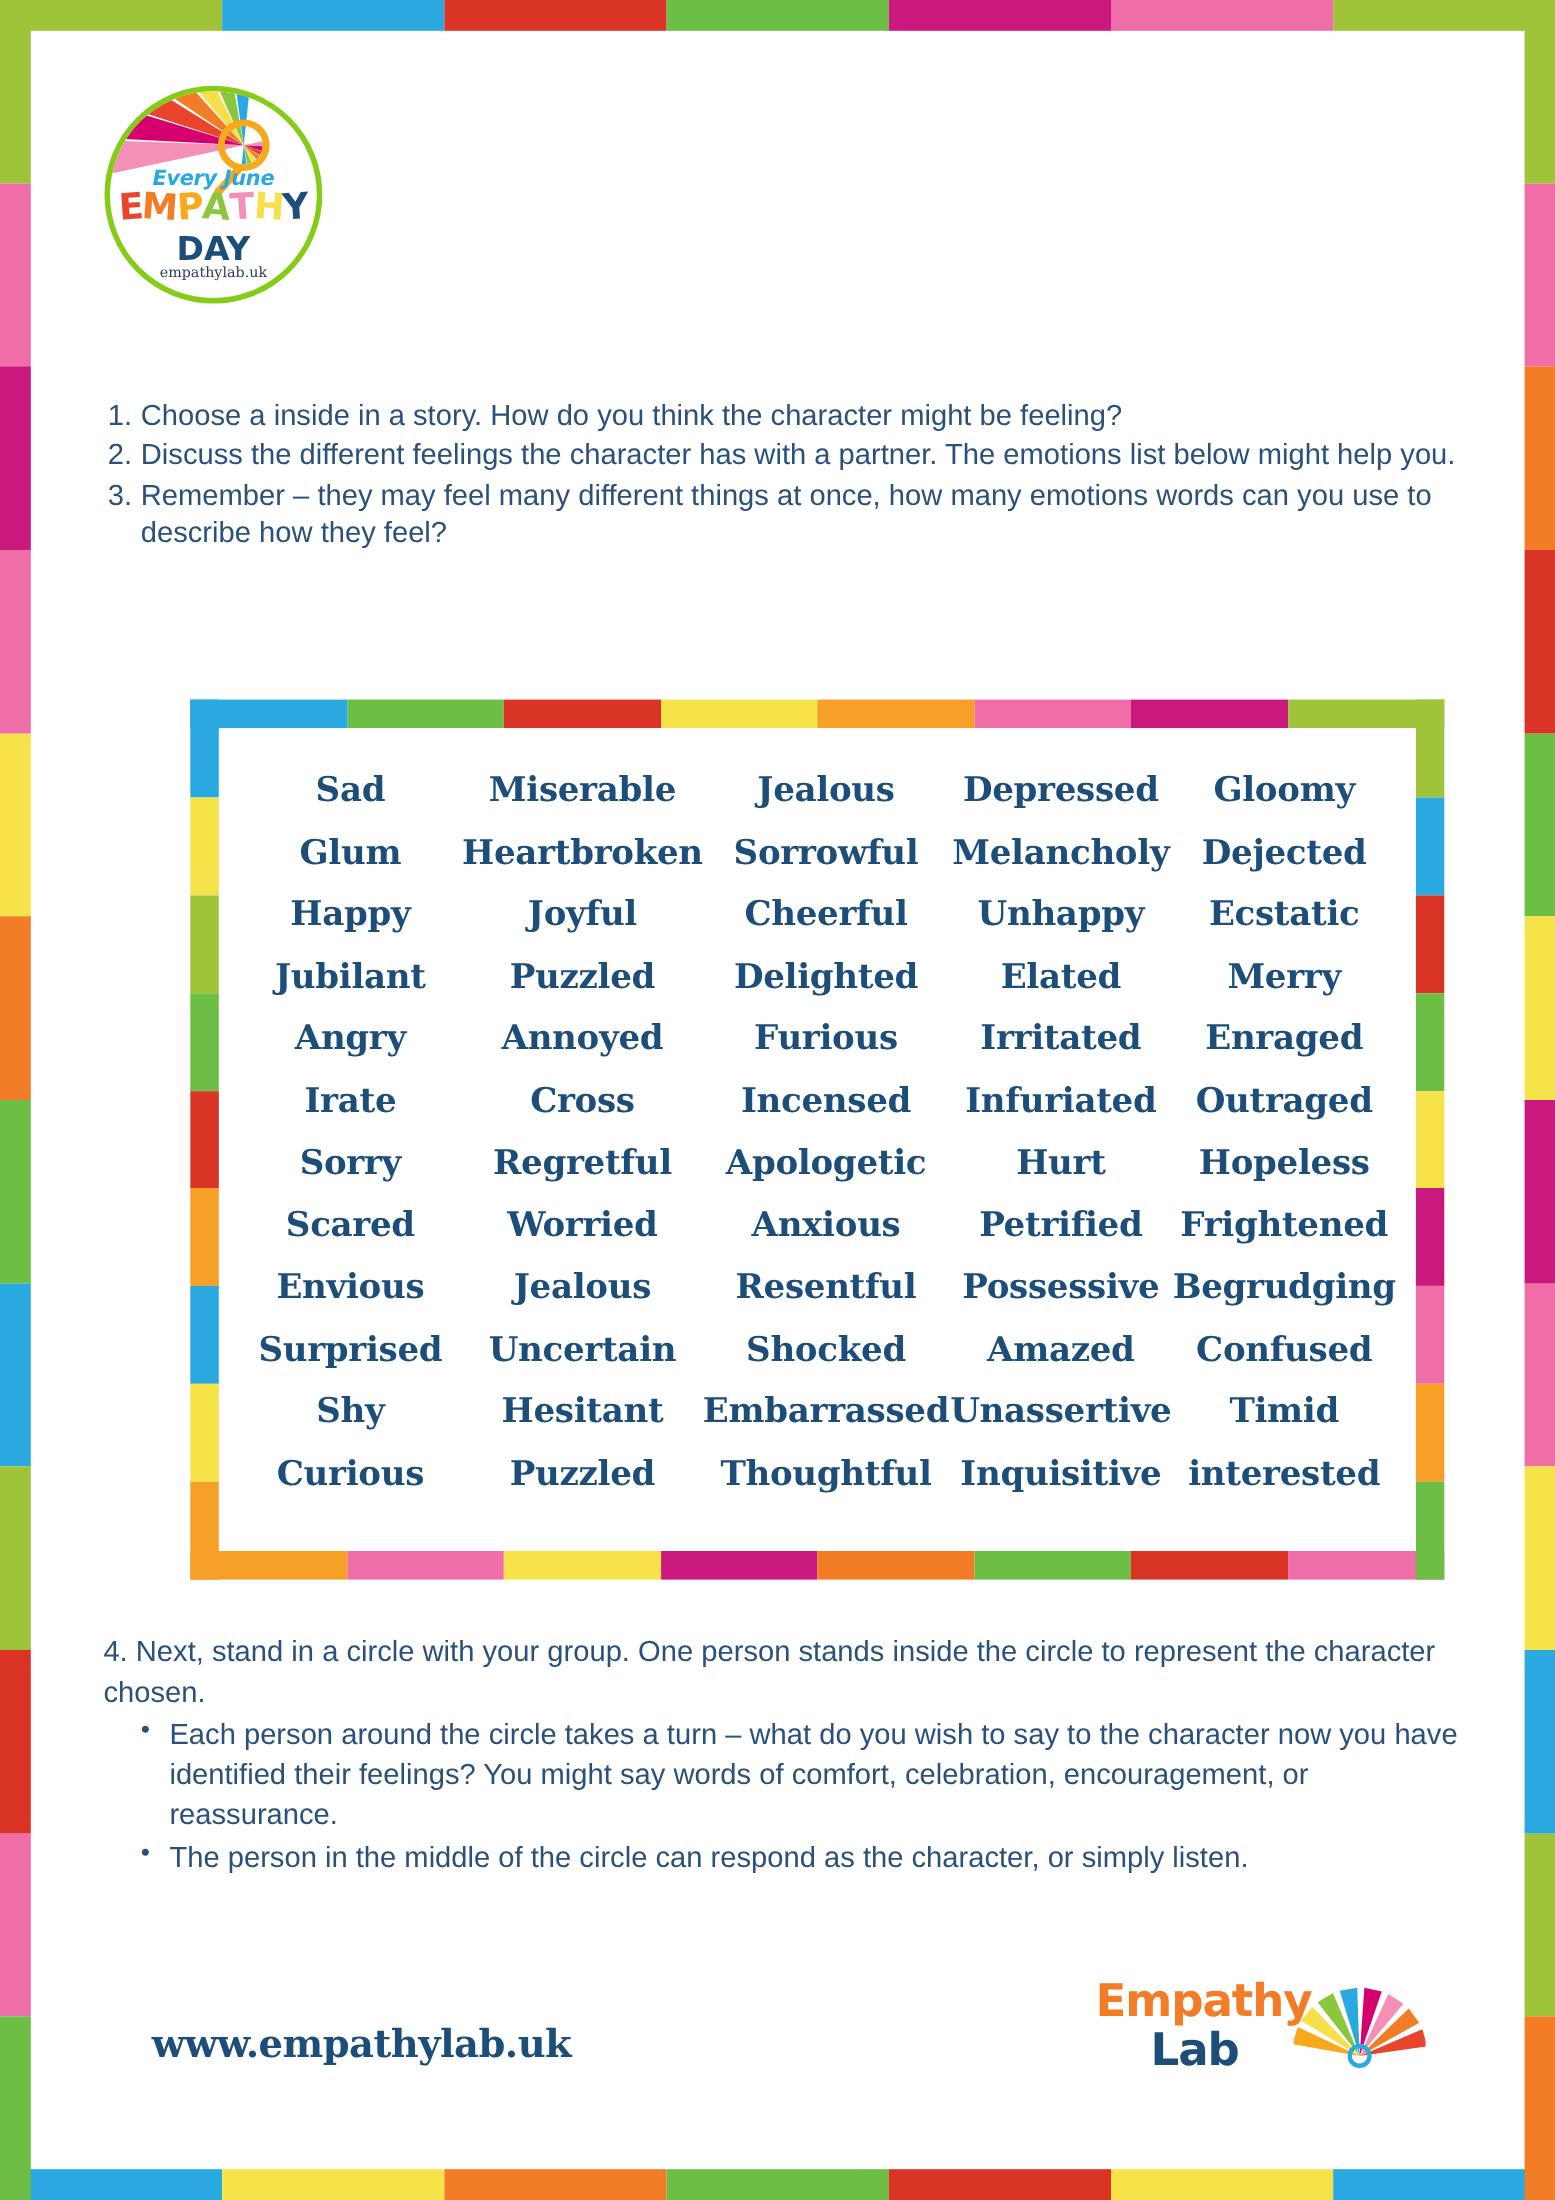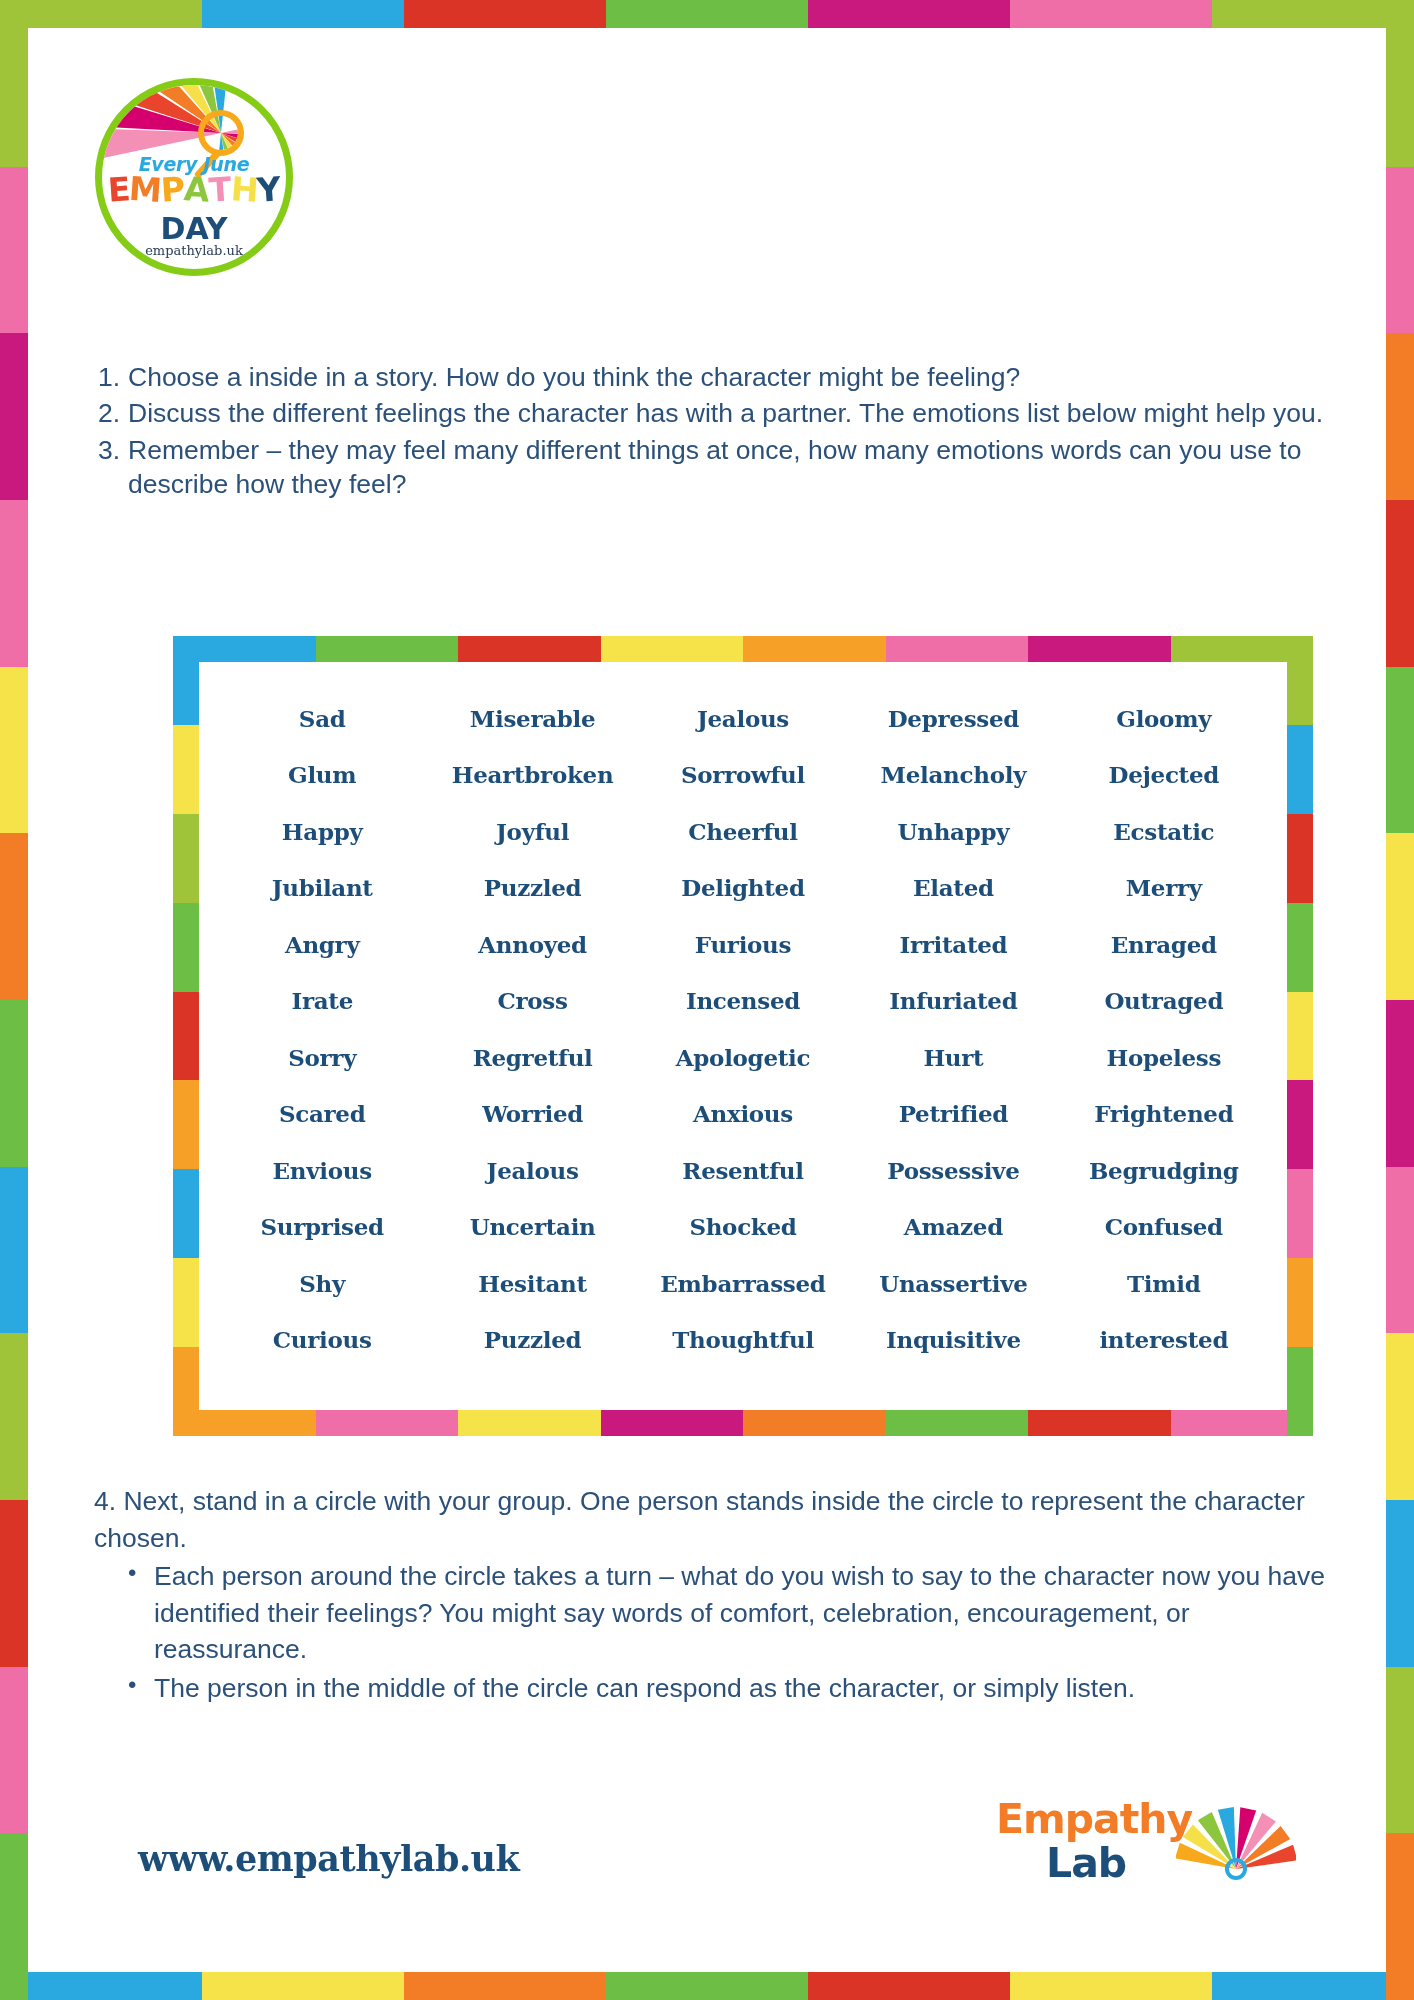--- a/index.html
+++ b/index.html
@@ -46,21 +46,21 @@
     width: 100%;
     height: 215px;
   }
 
   #logo-badge {
     position: absolute;
     left: 57px; top: 20px;
     width: 198px; height: 198px;
     border-radius: 50%;
     background: #ffffff;
-    border: 7px solid #84cc16;
+    border: 5px solid #84cc16;
     overflow: hidden;
   }
   #logo-rays {
     position: absolute;
     left: 0; top: 0; width: 100%; height: 100%;
   }
   #logo-everyjune {
     position: absolute;
     top: 68px; left: 0; width: 100%;
     text-align: center;
@@ -156,21 +156,21 @@
   #words-grid {
     display: grid;
     grid-template-columns: repeat(5, 1fr);
     grid-auto-rows: 56.5px;
     align-items: center;
     justify-items: center;
   }
   .word {
     font-family: "DejaVu Serif", serif;
     font-weight: bold;
-    font-size: 23px;
+    font-size: 31px;
     color: #1d4e79;
     white-space: nowrap;
     letter-spacing: -0.3px;
   }
 
   
   #outro {
     position: absolute;
     left: 56px; top: 1445px;
     width: 1250px;

